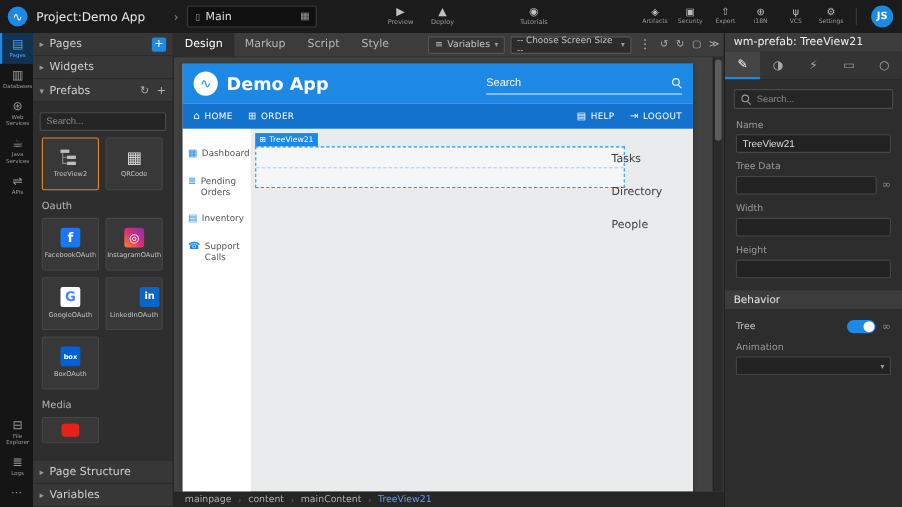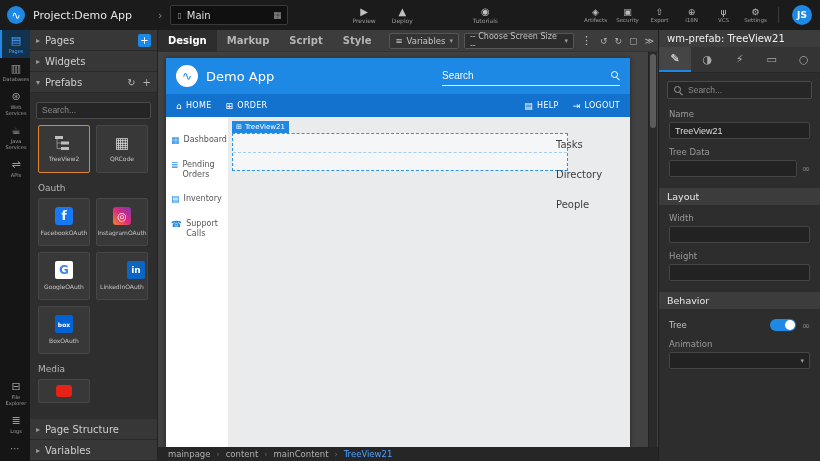--- a/index.html
+++ b/index.html
@@ -59,34 +59,34 @@
   .ig { background:linear-gradient(45deg,#f58529,#dd2a7b,#8134af); font-size:11px; }
   .gg { background:#fff; color:#4285f4; font-size:12px; border-radius:2px; }
   .li { background:#0a66c2; font-size:9px; border-radius:2px;margin-left:28px; }
   .bx { background:#0061d5; font-size:6px; border-radius:2px; }
   .yt { width:16px; height:12px; background:#e62117; border-radius:3px; }
   .lp-bottom { margin-top:auto; }
 
   
   .workarea { position:absolute; left:158px; top:30px; width:500px; height:431px; background:#424242; }
   .toolbar { position:absolute; left:0; top:0; width:500px; height:22px; background:#3c3c3c; display:flex; align-items:center; border-bottom:1px solid #323232; }
-  .dtab { padding:0 10px; height:22px; line-height:22px; font-size:10px; color:#b5b5b5; cursor:pointer;font-weight:bold; }
+  .dtab { padding:0 10px; height:22px; line-height:22px; font-size:10px; color:#b5b5b5; cursor:pointer; }
   .dtab.active { background:#2d2d2d; color:#fff; }
   .tb-controls { margin-left:auto; display:flex; align-items:center; gap:5px; padding-right:3px; }
   .vars-btn { display:flex; align-items:center; gap:4px; color:#c5c5c5; font-size:8.5px; border:1px solid #555; border-radius:2px; height:16px; padding:0 5px; background:#343434; cursor:pointer; }
   .size-select { display:flex; align-items:center; gap:4px; color:#c5c5c5; font-size:8px; border:1px solid #555; border-radius:2px; height:16px; padding:0 5px; background:#2c2c2c; width:110px; justify-content:space-between; cursor:pointer; }
   .caret { font-size:7px; color:#9a9a9a; }
   .kebab { color:#c5c5c5; font-size:11px; padding:0 2px; cursor:pointer; }
   .tbi { color:#b5b5b5; font-size:9px; padding:0 1px; cursor:pointer; }
 
   .canvas { position:absolute; left:0; top:22px; width:500px; height:395px; overflow:hidden; }
   .page { position:absolute; left:8px; top:6px; width:464px; bottom:0; background:#e9ebed; display:flex; flex-direction:column; box-shadow:0 0 5px rgba(0,0,0,.45); }
   .app-header { height:36px; background:#1e88e5; display:flex; align-items:center; padding:0 10px; gap:8px; }
   .app-logo { width:22px; height:22px; background:#fff; border-radius:50%; color:#1e88e5; font-size:12px; display:flex; align-items:center; justify-content:center; }
-  .app-title { color:#fff; font-size:13px; font-weight:normal; }
+  .app-title { color:#fff; font-size:16px; font-weight:bold; }
   .app-search { margin-left:auto; display:flex; align-items:center; width:178px; border-bottom:1px solid rgba(255,255,255,.85); height:20px; gap:4px; }
   .app-search input { flex:1; background:transparent; border:none; outline:none; color:#fff; font-size:10px; }
   .app-search input::placeholder { color:rgba(255,255,255,.95); }
   .mag { width:9px; height:9px; position:relative; display:inline-block; color:#fff; flex:none; }
   .mag::before { content:""; position:absolute; left:0; top:0; width:5px; height:5px; border:1.3px solid currentColor; border-radius:50%; }
   .mag.gray { color:#9a9a9a; }
   .mag::after { content:""; position:absolute; left:6px; top:6px; width:4px; height:1.3px; background:currentColor; transform:rotate(45deg); transform-origin:0 0; }
   .app-nav { height:23px; background:#1272ce; display:flex; align-items:center; padding:0 10px; gap:14px; color:#fff; }
   .nav-item { display:flex; align-items:center; gap:4px; font-size:8px; letter-spacing:.3px; cursor:pointer; }
   .nv-ic { font-size:9px; }
@@ -427,21 +427,20 @@
       <span class="mag gray"></span>
       <input placeholder="Search..." style="">
     </div>
     <div class="ilabel">Name</div>
     <input class="ifield" value="TreeView21" style="">
     <div class="ilabel">Tree Data</div>
     <div class="irow">
       <input class="ifield" style="">
       <span class="linkic">∞</span>
     </div>
-    <div class="isection">Layout</div>
     <div class="ilabel">Width</div>
     <input class="ifield" style="">
     <div class="ilabel">Height</div>
     <input class="ifield" style="">
     <div class="isection">Behavior</div>
     <div class="show-row">
       <span class="show-label">Tree</span>
       <span class="toggle">
           <span class="knob"></span>
         </span>

